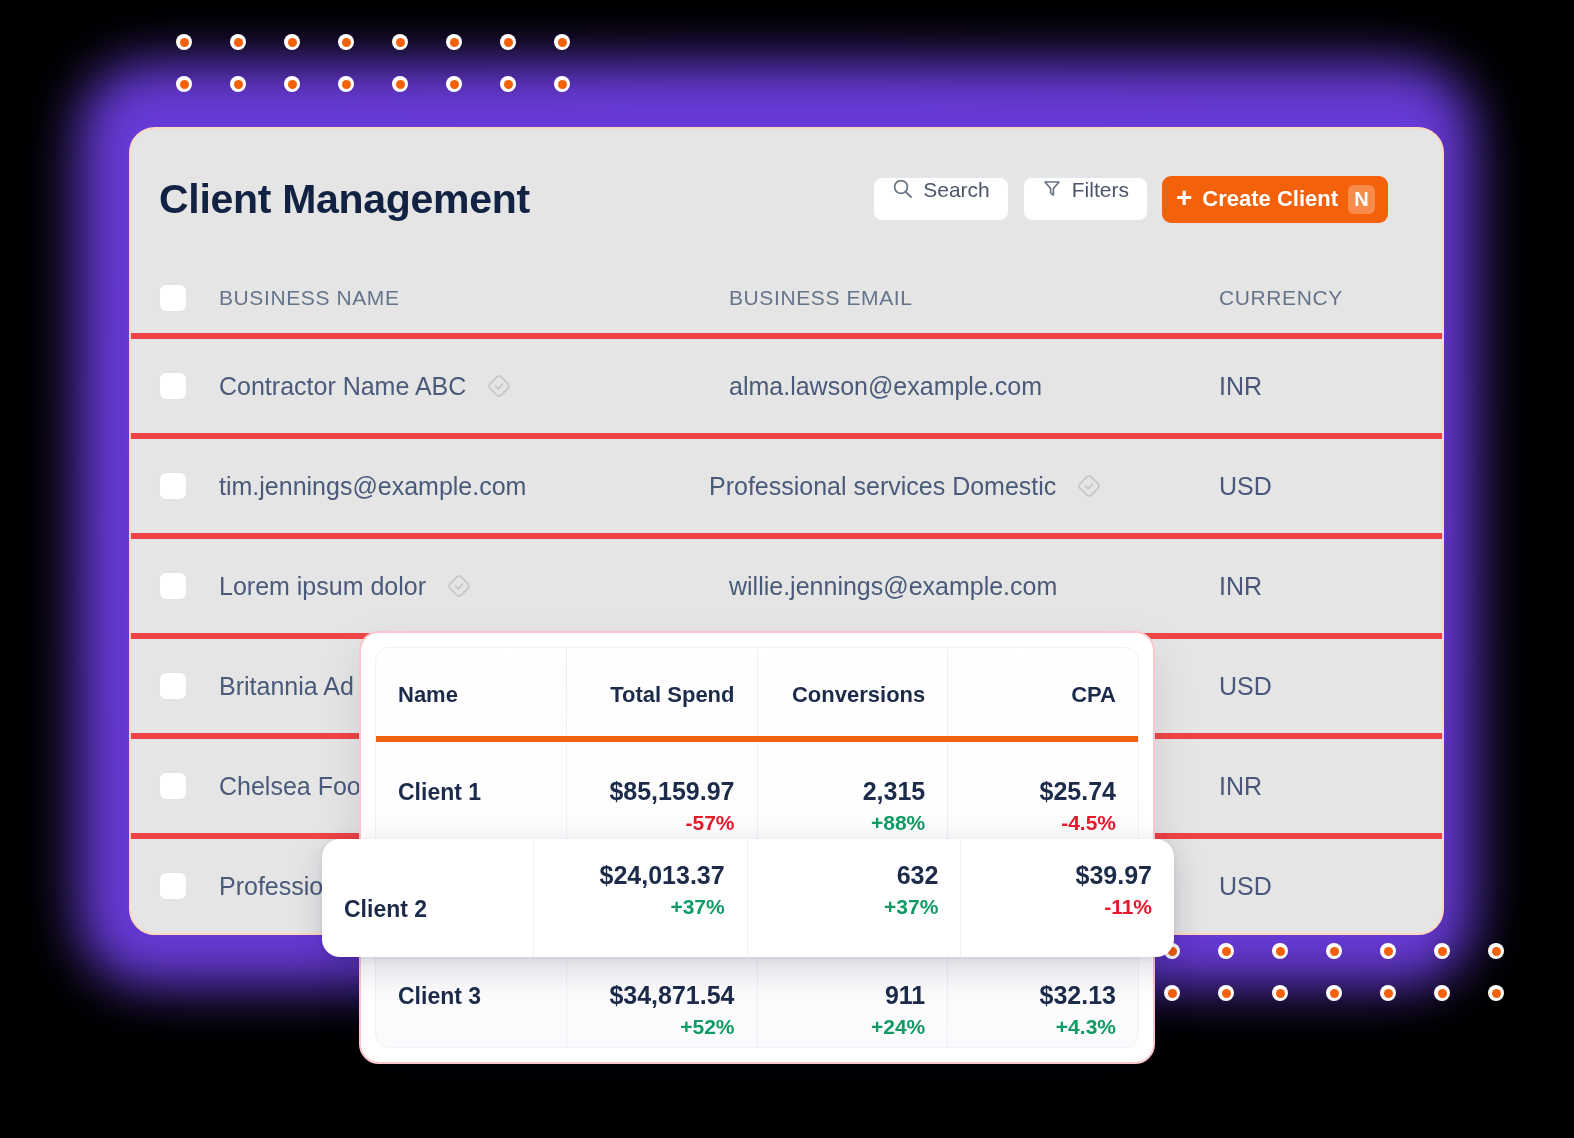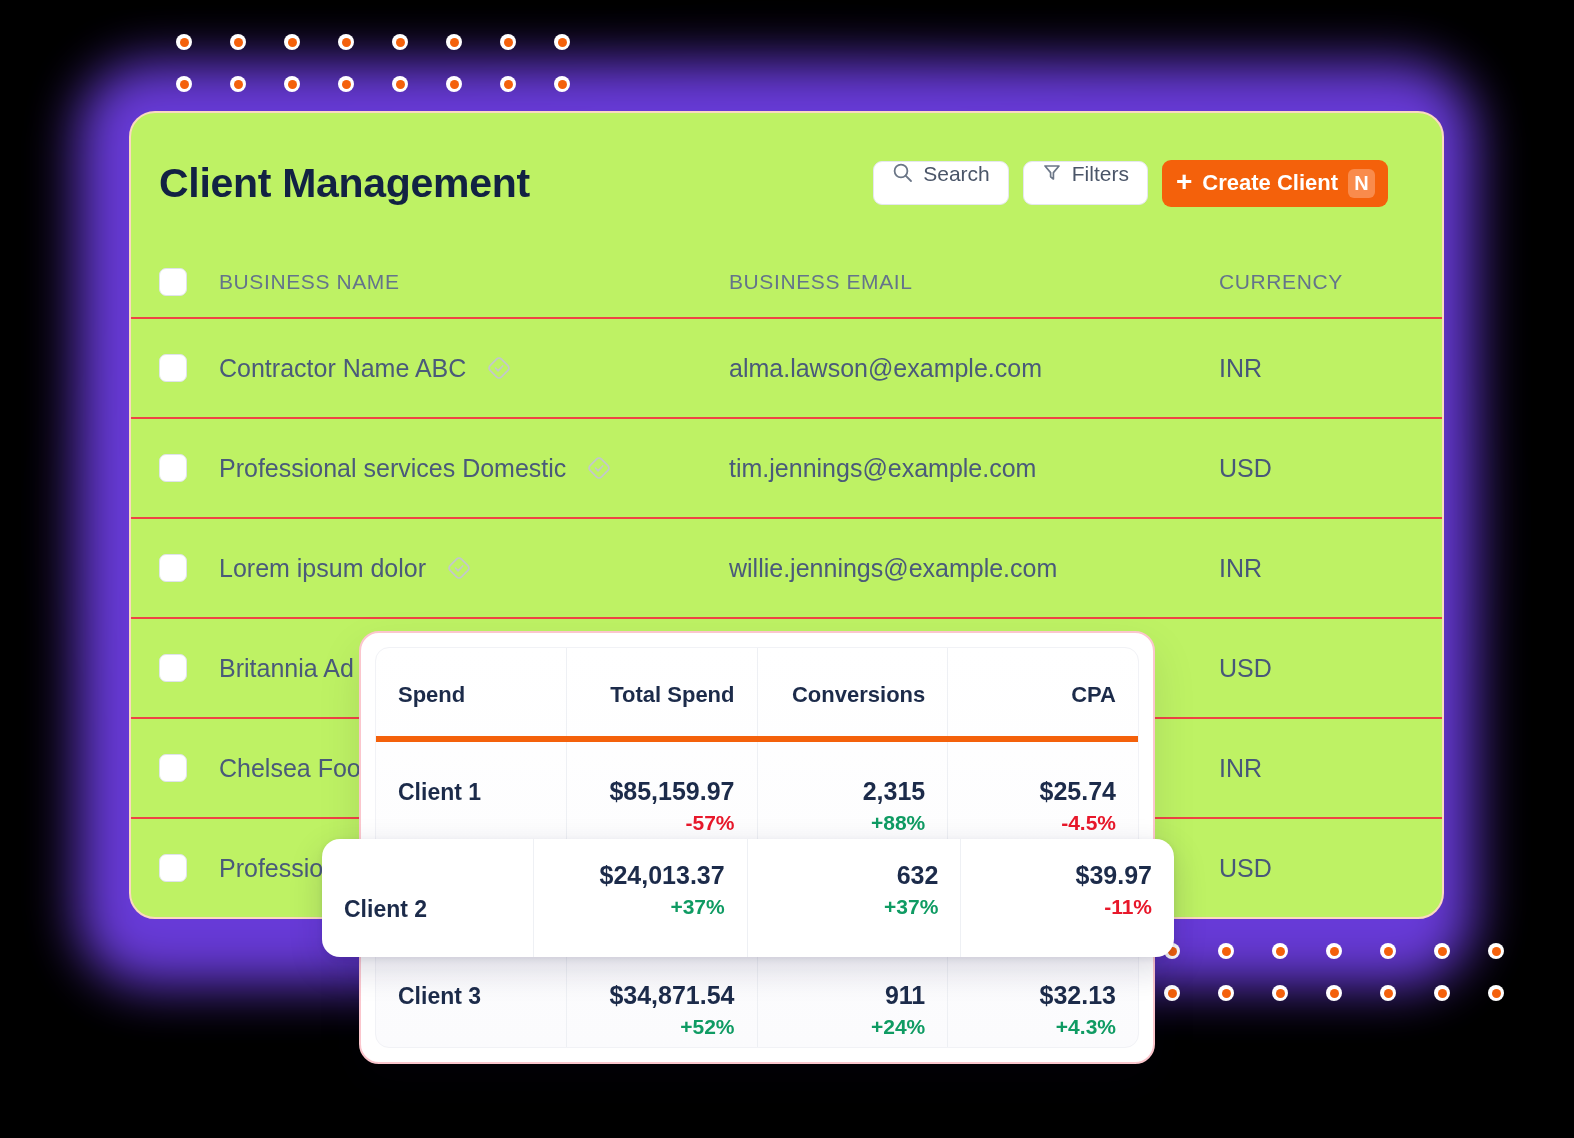--- a/index.html
+++ b/index.html
@@ -72,24 +72,24 @@
     width: 9px;
     height: 9px;
     border-radius: 50%;
     background: #f4610b;
   }
 
   
   .main-card {
     position: absolute;
     left: 129px;
-    top: 111px;
+    top: 127px;
     width: 1315px;
     height: 808px;
-    background: #bef264;
+    background: #e5e5e5;
     border: 2px solid #fbd9c0;
     border-radius: 26px;
     overflow: hidden;
   }
 
   .card-header {
     position: relative;
     height: 140px;
     padding: 0 26px 0 28px;
     display: flex;
@@ -162,21 +162,21 @@
     justify-content: center;
   }
 
   
   .client-table { width: 100%; }
 
   .ct-row {
     display: flex;
     align-items: center;
     padding-left: 28px;
-    border-top: 2px solid #ef4444;
+    border-top: 6px solid #ef4444;
   }
   .ct-head {
     border-top: none;
     height: 64px;
     padding-bottom: 6px;
   }
   .ct-head .ct-cell {
     font-size: 21px;
     letter-spacing: .6px;
     color: #64748b;
@@ -438,32 +438,32 @@
         </div>
         <div class="ct-cell col-cur">
           <span class="cur-text">INR</span>
         </div>
       </div>
 
       <div class="ct-row ct-body-row">
         <div class="ct-check">
           <div class="cbox"></div>
         </div>
+        <div class="ct-cell col-email">
+          <span class="email-text">tim.jennings@example.com</span>
+        </div>
         <div class="ct-cell col-name">
           <span class="name-text">Professional services Domestic</span>
           <span class="verified-icon">
             <svg width="30" height="30" viewBox="0 0 30 30" fill="none">
               <rect x="7" y="7" width="16" height="16" rx="3.4" transform="rotate(45 15 15)" stroke="#c3c7cc" stroke-width="1.7"></rect>
               <path d="M11.5 15.2l2.6 2.6 4.6-4.8" stroke="#c3c7cc" stroke-width="1.7" stroke-linecap="round" stroke-linejoin="round"></path>
             </svg>
           </span>
         </div>
-        <div class="ct-cell col-email">
-          <span class="email-text">tim.jennings@example.com</span>
-        </div>
         <div class="ct-cell col-cur">
           <span class="cur-text">USD</span>
         </div>
       </div>
 
       <div class="ct-row ct-body-row">
         <div class="ct-check">
           <div class="cbox"></div>
         </div>
         <div class="ct-cell col-name">
@@ -528,21 +528,21 @@
         </div>
       </div>
 
     </div>
   </div>
 
   <div class="metrics-card">
     <div class="metrics-table">
 
       <div class="mt-headrow">
-        <div class="mt-head-cell left">Spend</div>
+        <div class="mt-head-cell left">Name</div>
         <div class="mt-head-cell right">Total Spend</div>
         <div class="mt-head-cell right">Conversions</div>
         <div class="mt-head-cell right">CPA</div>
       </div>
 
       <div class="mt-row">
         <div class="mt-cell name-cell">
           <span class="mt-name">Client 1</span>
         </div>
         <div class="mt-cell num-cell">

